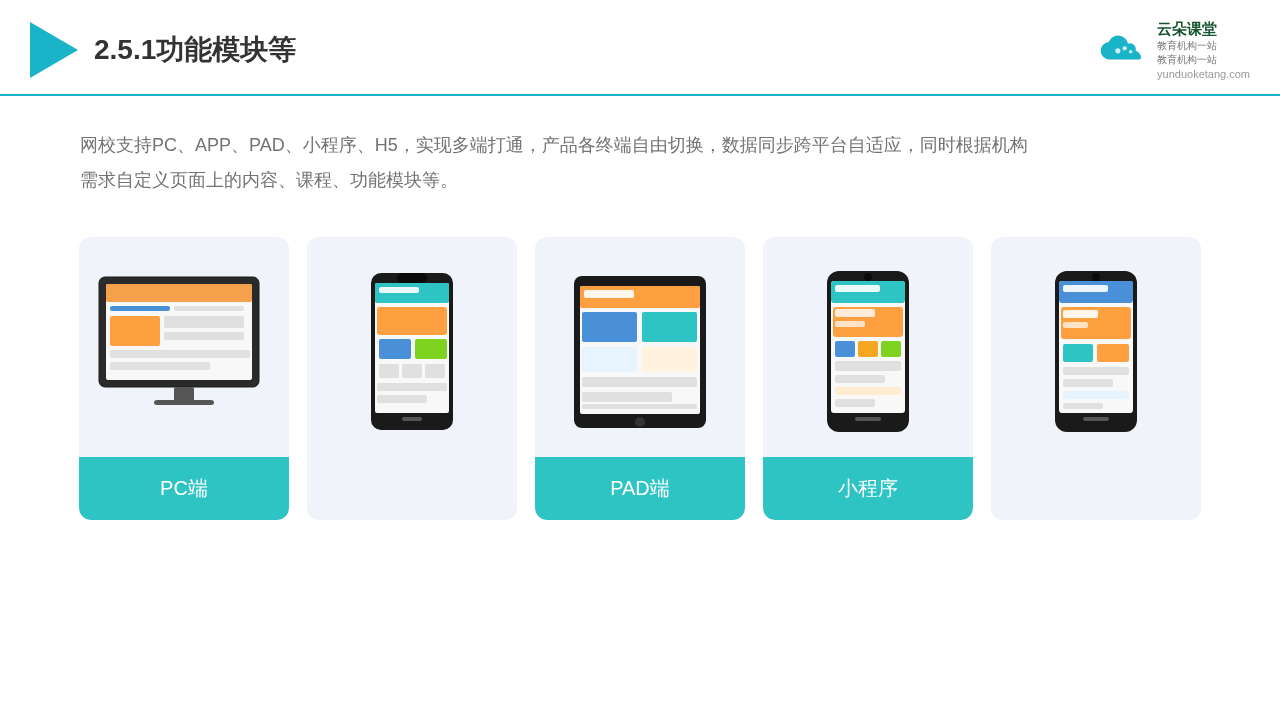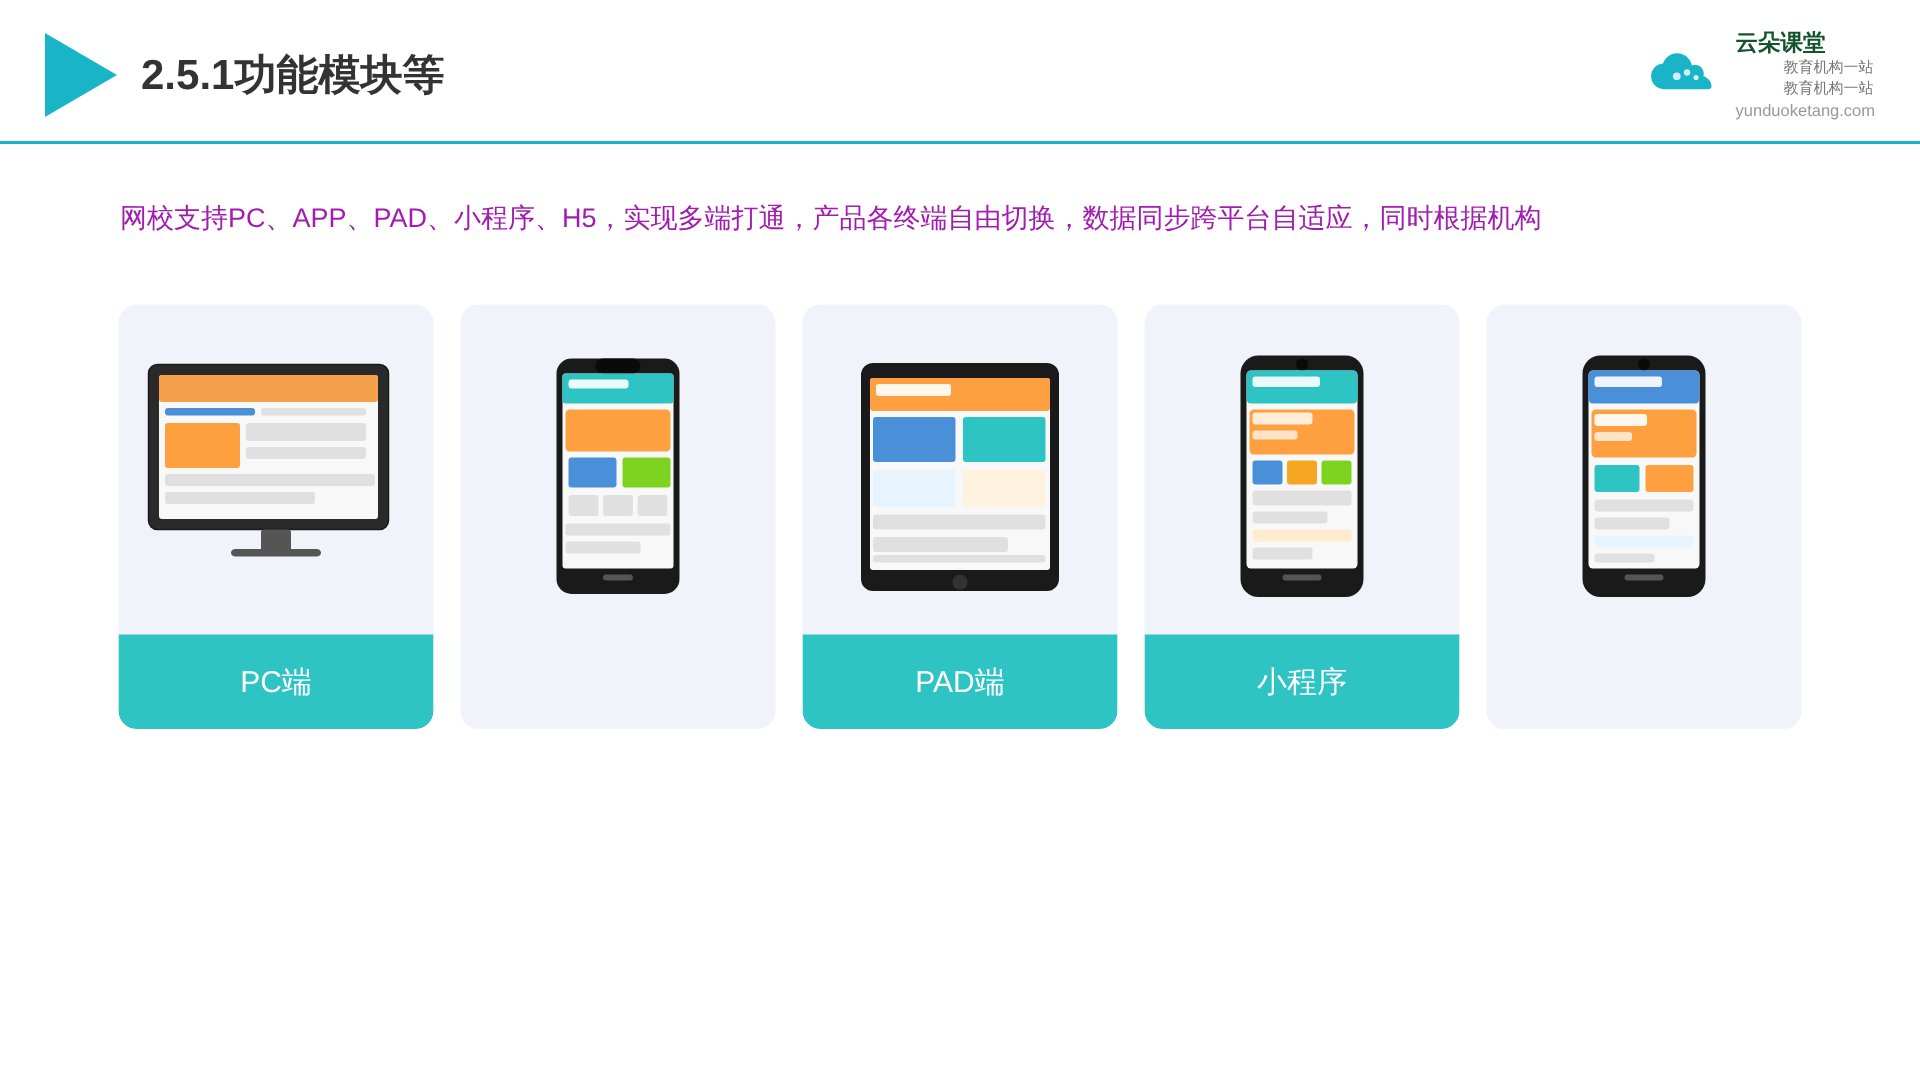--- a/index.html
+++ b/index.html
@@ -58,32 +58,31 @@
       line-height: 1.4;
     }
     .brand-name {
       font-size: 15px;
       color: #14532d;
       font-weight: bold;
     }
     .brand-sub {
       font-size: 10px;
       color: #777;
-      margin-left: 32px;
     }
     .brand-url {
       font-size: 11px;
       color: #999;
     }
 
     
     .description {
       padding: 32px 80px 20px 80px;
       font-size: 18px;
-      color: #a21caf;
+      color: #737373;
       line-height: 1.9;
     }
 
     
     .cards-container {
       display: flex;
       gap: 18px;
       padding: 20px 60px 30px 60px;
       justify-content: center;
     }
@@ -159,20 +158,21 @@
       <span class="brand-name">云朵课堂</span>
       <span class="brand-sub">教育机构一站</span>
       <span class="brand-sub">教育机构一站</span>
       <span class="brand-url">yunduoketang.com</span>
     </div>
   </div>
 </div>
 
 <div class="description">
   <div>网校支持PC、APP、PAD、小程序、H5，实现多端打通，产品各终端自由切换，数据同步跨平台自适应，同时根据机构</div>
+  <div>需求自定义页面上的内容、课程、功能模块等。</div>
 </div>
 
 <div class="cards-container">
 
   <div class="card">
     <div class="card-image-area">
       <svg class="pc-mockup" viewBox="0 0 180 160" xmlns="http://www.w3.org/2000/svg">
 
         <rect x="5" y="5" width="160" height="110" rx="6" ry="6" fill="#2a2a2a" stroke="#1a1a1a" stroke-width="1"></rect>
 

